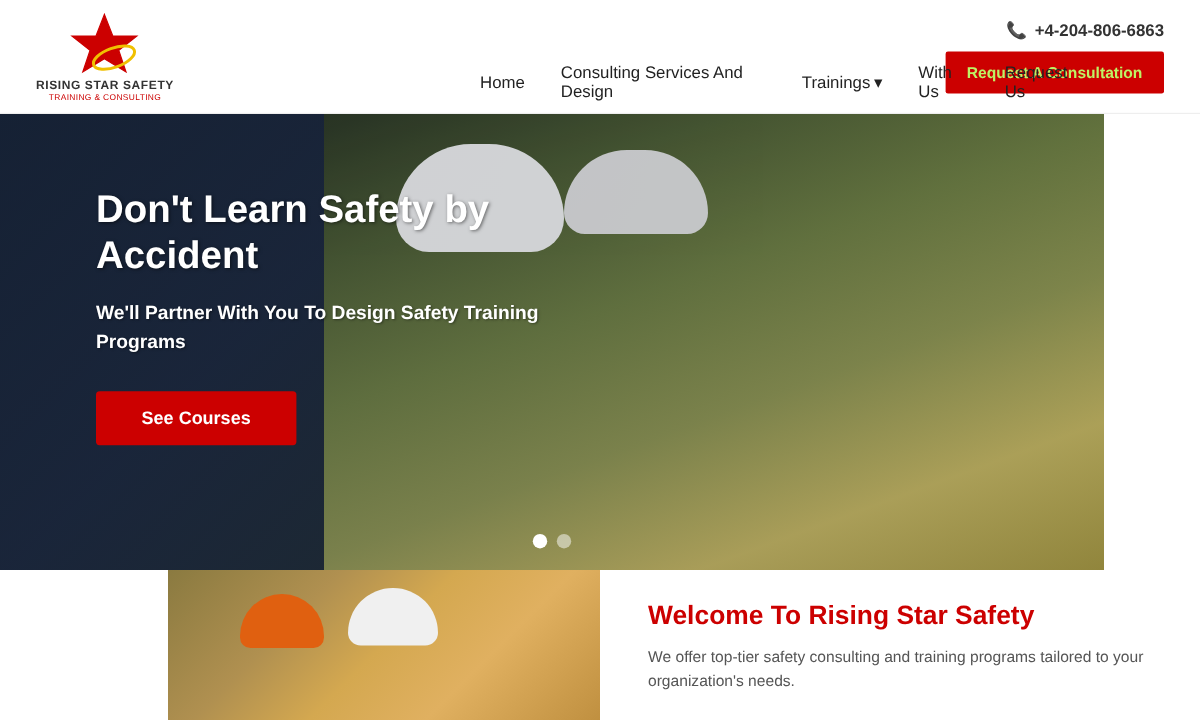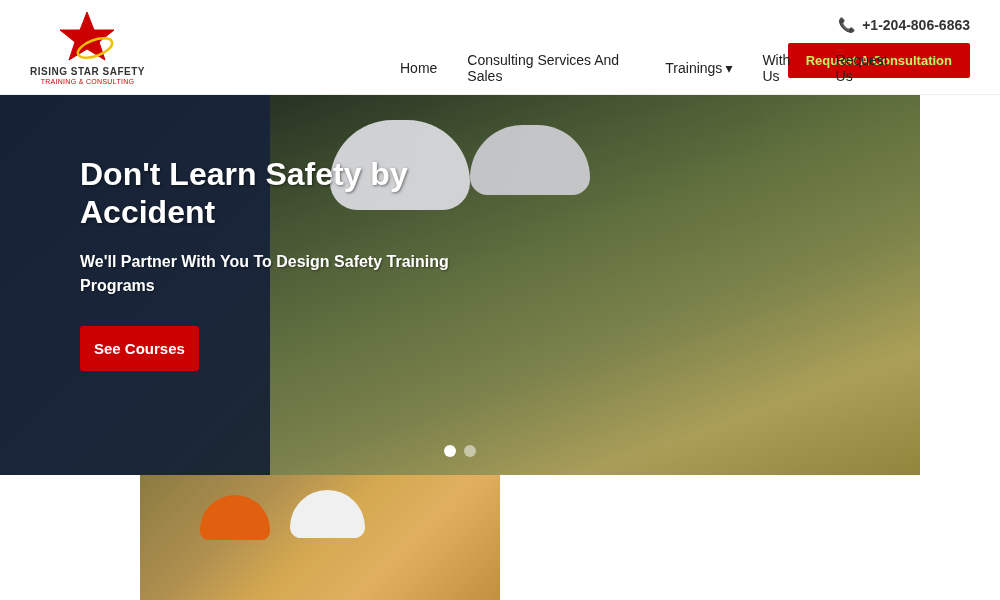--- a/index.html
+++ b/index.html
@@ -153,21 +153,21 @@
       font-size: 16px;
       font-weight: 700;
       line-height: 1.5;
       margin-bottom: 28px;
       text-shadow: 1px 1px 2px rgba(0,0,0,0.4);
     }
     .see-courses-btn {
       background: #c00;
       color: #fff;
       border: none;
-      padding: 14px 14px;
+      padding: 14px 38px;
       font-size: 15px;
       font-weight: bold;
       cursor: pointer;
       border-radius: 3px;
     }
 
     
     .slider-dots {
       position: absolute;
       bottom: 18px;
@@ -252,33 +252,33 @@
       <polygon points="30,2 37,20 57,20 42,32 48,50 30,39 12,50 18,32 3,20 23,20" fill="#c00" stroke="#c00" stroke-width="1"></polygon>
 
       <ellipse cx="38" cy="38" rx="18" ry="8" fill="none" stroke="#f0c000" stroke-width="2.5" transform="rotate(-20,38,38)"></ellipse>
     </svg>
     <div class="logo-text">RISING STAR SAFETY</div>
     <div class="logo-subtext">TRAINING &amp; CONSULTING</div>
   </div>
 
   <nav class="nav">
     <a href="#">Home</a>
-    <a href="#">Consulting Services And Sales</a>
+    <a href="#">Consulting Services And Design</a>
     <span class="trainings-item">
       <span>Trainings</span>
       <span>▾</span>
     </span>
     <a href="#">With Us</a>
     <a href="#">Request Us</a>
   </nav>
 
   <div class="header-right">
     <div class="phone-row">
       <span class="phone-icon">📞</span>
-      <span>+1-204-806-6863</span>
+      <span>+4-204-806-6863</span>
     </div>
     <button class="request-btn">Request A Consultation</button>
   </div>
 </header>
 
 <section class="hero">
   <div class="hero-bg"></div>
   <div class="hero-workers"></div>
 
   <div class="hero-content">
@@ -288,13 +288,17 @@
   </div>
 
   <div class="slider-dots">
     <div class="dot active"></div>
     <div class="dot"></div>
   </div>
 </section>
 
 <div class="bottom-section">
   <div class="bottom-image"></div>
+  <div class="bottom-text">
+    <h2 class="welcome-title">Welcome To Rising Star Safety</h2>
+    <p class="welcome-desc">We offer top-tier safety consulting and training programs tailored to your organization's needs.</p>
+  </div>
 </div>
 
 </body></html>

